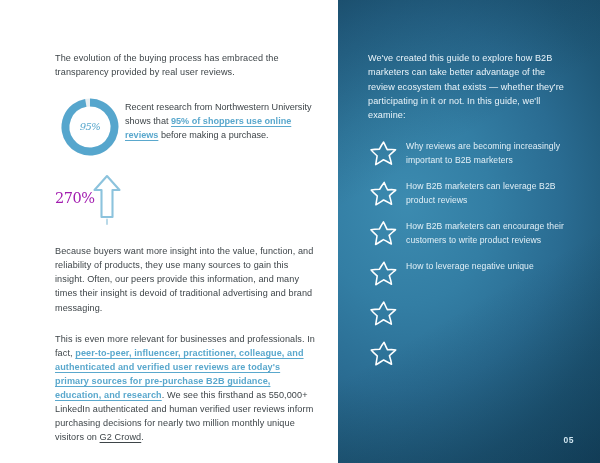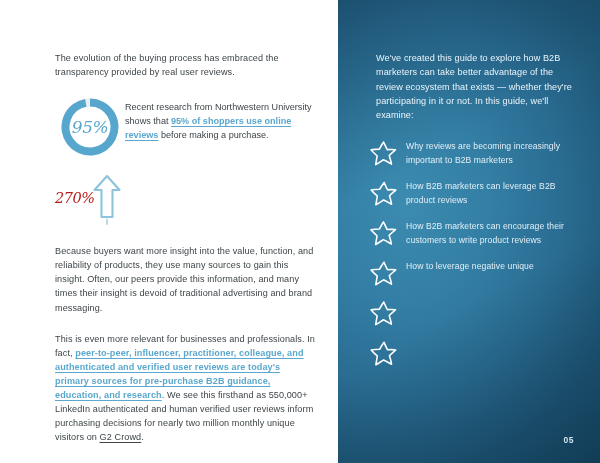--- a/index.html
+++ b/index.html
@@ -80,37 +80,36 @@
   }
 
   .donut-wrap { position: relative; width: 62px; height: 62px; }
   .donut-label {
     position: absolute;
     left: 0; right: 0; top: 50%;
     transform: translateY(-52%);
     text-align: center;
     font-family: "DejaVu Serif", serif;
     font-style: italic;
-    font-size: 17px;
+    font-size: 10px;
     color: #5aa8cd;
     letter-spacing: -0.5px;
   }
 
   .arrow-wrap {
     position: relative;
     width: 70px;
     height: 54px;
     display: flex;
     align-items: center;
   }
   .arrow-label {
     font-family: "DejaVu Serif", serif;
-    font-style: italic;
     font-size: 14.5px;
-    color: #b91c1c;
+    color: #a21caf;
     letter-spacing: -0.5px;
     margin-right: -2px;
     padding-bottom: 2px;
   }
 
   .para-block { margin-bottom: 17px; }
 
   
   #right-col {
     position: relative;
@@ -131,21 +130,20 @@
   }
 
   #right-intro {
     position: relative;
     z-index: 2;
     font-size: 9.1px;
     line-height: 14.3px;
     color: #eaf4fa;
     margin-bottom: 17px;
     letter-spacing: 0.01em;
-    margin-left: 8px;
   }
 
   #toc-list {
     position: relative;
     z-index: 2;
     list-style: none;
   }
   .toc-item {
     display: flex;
     align-items: flex-start;

